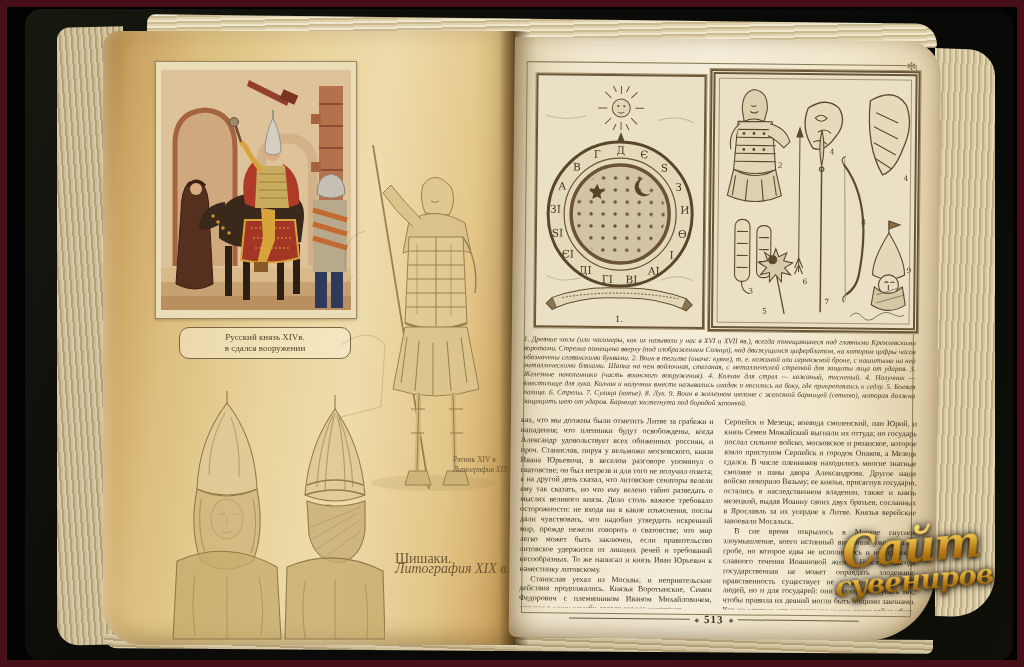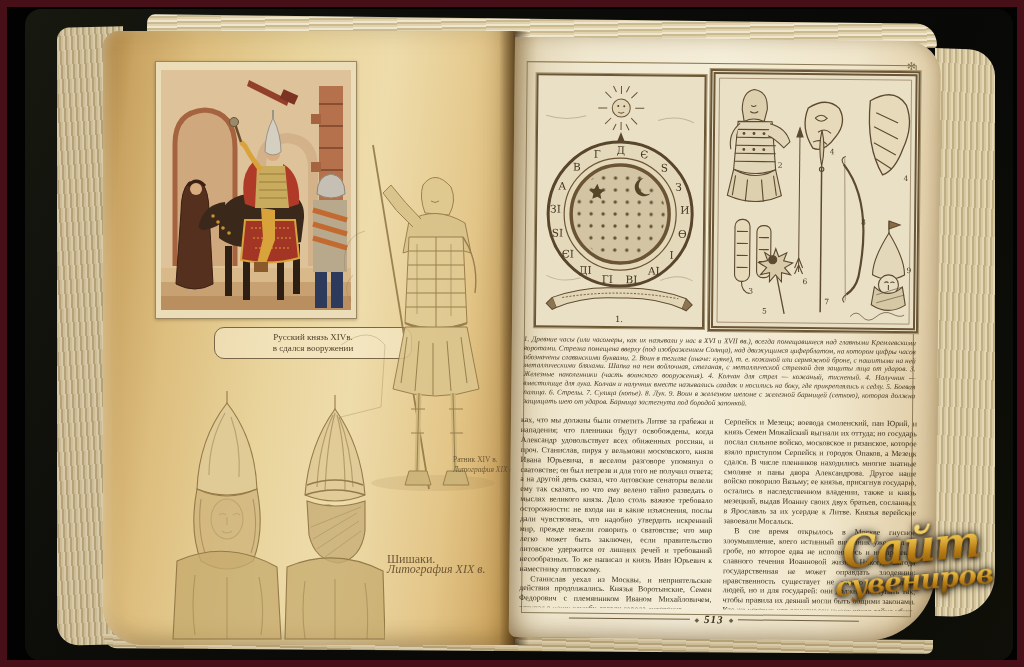--- a/index.html
+++ b/index.html
@@ -28,45 +28,45 @@
   .page-right{left:508px;top:30px;width:426px;height:600px;border-radius:2px 34px 70px 8px;
       transform:rotate(0.6deg);transform-origin:0 0;
       background:linear-gradient(93deg,#cdbb95 0%,#e6dabb 5%,#f0e7cf 16%,#f4edd8 45%,#f0e6cb 75%,#e3d1ac 92%,#d4bf97 100%);
       box-shadow:inset 16px 0 26px -12px rgba(96,66,26,.55), inset -10px 0 20px -10px rgba(120,92,48,.4), inset 0 -16px 26px -14px rgba(96,64,22,.4);}
   .gutter{position:absolute;left:492px;top:24px;width:30px;height:614px;
       background:linear-gradient(90deg,rgba(60,38,10,0) 0%,rgba(60,38,10,.55) 45%,rgba(40,24,6,.65) 55%,rgba(60,38,10,0) 100%);}
   
   .plate{position:absolute;left:52px;top:30px;width:202px;height:258px;background:#ecddb9;
       border:1px solid #9a8660;box-shadow:0 1px 3px rgba(80,50,10,.35);padding:5px;box-sizing:border-box;}
   .plate svg{display:block;width:100%;height:100%;}
-  .plate-caption{position:absolute;left:76px;top:296px;width:160px;padding:4px 18px;border:1px solid #7a6747;
+  .plate-caption{position:absolute;left:76px;top:296px;width:160px;padding:4px 5px;border:1px solid #7a6747;
       border-radius:10px;background:rgba(250,240,214,.5);text-align:center;color:#52402a;
-      font-size:9px;line-height:11px;margin-left:35px;}
+      font-size:9px;line-height:11px;}
   .ratnik{position:absolute;left:238px;top:110px;width:172px;height:358px;opacity:.85;}
   .ratnik-caption{position:absolute;left:350px;top:424px;width:120px;color:#6d5836;font-size:7.5px;line-height:10px;}
   .helmets{position:absolute;left:36px;top:358px;width:246px;height:252px;opacity:.92;}
-  .helmets-caption{position:absolute;left:284px;top:523px;width:130px;color:#6d5836;font-size:12px;line-height:10px;font-family:Liberation Serif, serif;}
+  .helmets-caption{position:absolute;left:292px;top:523px;width:130px;color:#6d5836;font-size:14px;line-height:10px;font-family:Liberation Serif, serif;}
   .ital{font-style:italic;}
   
   .pborder{position:absolute;left:12px;top:24px;width:388px;height:550px;border:1px solid #8b7a56;}
   .corner-orn{position:absolute;left:392px;top:18px;width:14px;height:14px;color:#8b7a56;font-size:11px;line-height:14px;}
   .eng{position:absolute;background:#eae0c5;border:2px solid #6b5737;box-shadow:0 0 0 1px #a4946e;}
   .eng svg{display:block;width:100%;height:100%;}
   .eng-clock{left:22px;top:36px;width:166px;height:250px;}
   .eng-armor{left:196px;top:30px;width:206px;height:258px;}
   .figcap{position:absolute;left:12px;top:298px;width:392px;font-style:italic;font-size:7.3px;line-height:8.8px;
       color:#473a26;text-align:justify;}
   .cols{position:absolute;left:10px;top:378px;width:396px;height:192px;display:flex;gap:11px;overflow:hidden;}
   .col{flex:1;font-size:7.9px;line-height:9.9px;color:#39301f;text-align:justify;}
   .col p{margin:0;text-indent:11px;}
   .col p.noind{text-indent:0;}
   .pagenum-row{position:absolute;left:60px;top:574px;width:290px;display:flex;align-items:center;gap:5px;color:#4a3c24;}
   .rule{flex:1;border-top:1px solid #6f5e3e;height:0;}
   .orn{font-size:6px;color:#6f5e3e;}
-  .pnum{font-size:11px;font-weight:bold;letter-spacing:1px;color:#3c3019;font-style:italic;}
+  .pnum{font-size:11px;font-weight:bold;letter-spacing:1px;color:#3c3019;}
   
   .watermark{position:absolute;right:2px;bottom:0px;width:200px;height:136px;transform:rotate(-5deg);
       filter:drop-shadow(0 1px 2px #1a0e00) drop-shadow(0 0 4px rgba(0,0,0,.8));z-index:50;
       font-family:"DejaVu Serif",serif;font-style:italic;font-weight:bold;text-align:center;}
   .wm1,.wm2{background:linear-gradient(180deg,#f9e287 0%,#e9bb45 35%,#b97d16 65%,#7c4f08 100%);
       -webkit-background-clip:text;background-clip:text;color:transparent;letter-spacing:-1px;}
   .wm1{font-size:44px;line-height:46px;}
   .wm2{font-size:28px;line-height:30px;margin-top:-4px;}
   svg text{font-family:"DejaVu Serif",serif;}
 </style>

